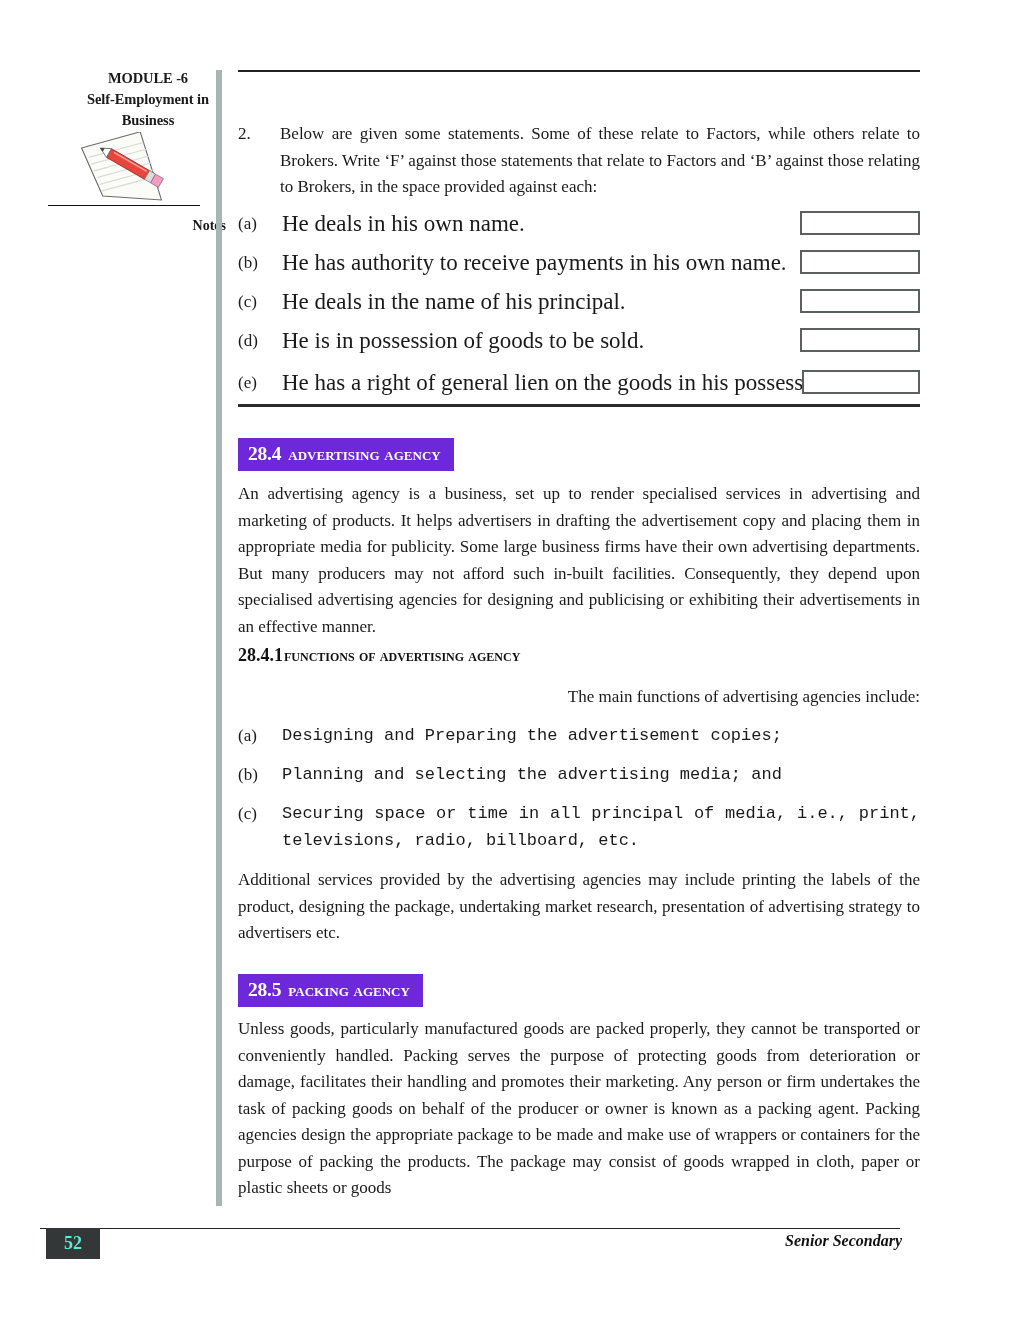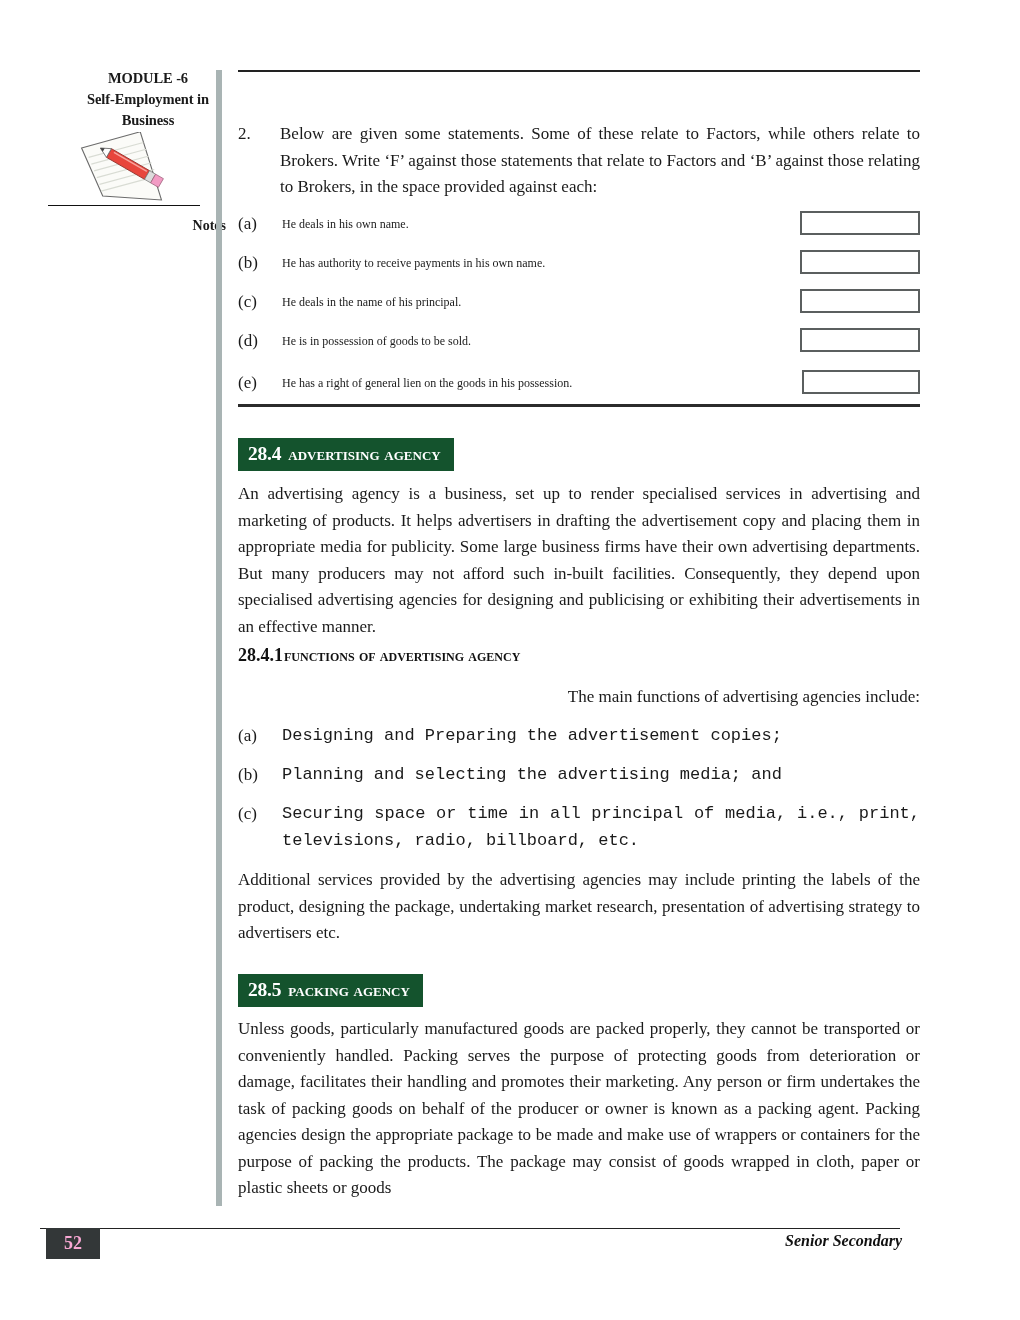--- a/index.html
+++ b/index.html
@@ -124,21 +124,21 @@
     height: 26px;
     display: flex;
     align-items: center;
   }
   .stmt-letter {
     width: 44px;
     flex: none;
     font-size: 17px;
   }
   .stmt-text {
-    font-size: 12px;
+    font-size: 23px;
     white-space: nowrap;
   }
   .answer-box {
     position: absolute;
     right: 0;
     top: 0;
     width: 120px;
     height: 24px;
     border: 2px solid #5b5f5f;
     background: #ffffff;
@@ -151,21 +151,21 @@
     top: 404px;
     width: 682px;
     height: 0;
     border-top: 3px solid #2b2b2b;
   }
 
   
   .sec-head {
     position: absolute;
     left: 16px;
-    background: #14532d;
+    background: #6d28d9;
     color: #ffffff;
     padding: 5px 13px 6px 10px;
     display: inline-block;
     white-space: nowrap;
   }
   .sec-num {
     font-weight: bold;
     font-size: 19.5px;
     letter-spacing: -0.2px;
   }
@@ -239,21 +239,21 @@
     height: 0;
     border-top: 1.6px solid #222;
   }
   .page-num-box {
     position: absolute;
     left: 46px;
     top: 1228px;
     width: 54px;
     height: 31px;
     background: #333738;
-    color: #f9a8d4;
+    color: #5eead4;
     font-weight: bold;
     font-size: 18px;
     display: flex;
     align-items: center;
     justify-content: center;
   }
   .footer-right {
     position: absolute;
     right: 118px;
     top: 1232px;

